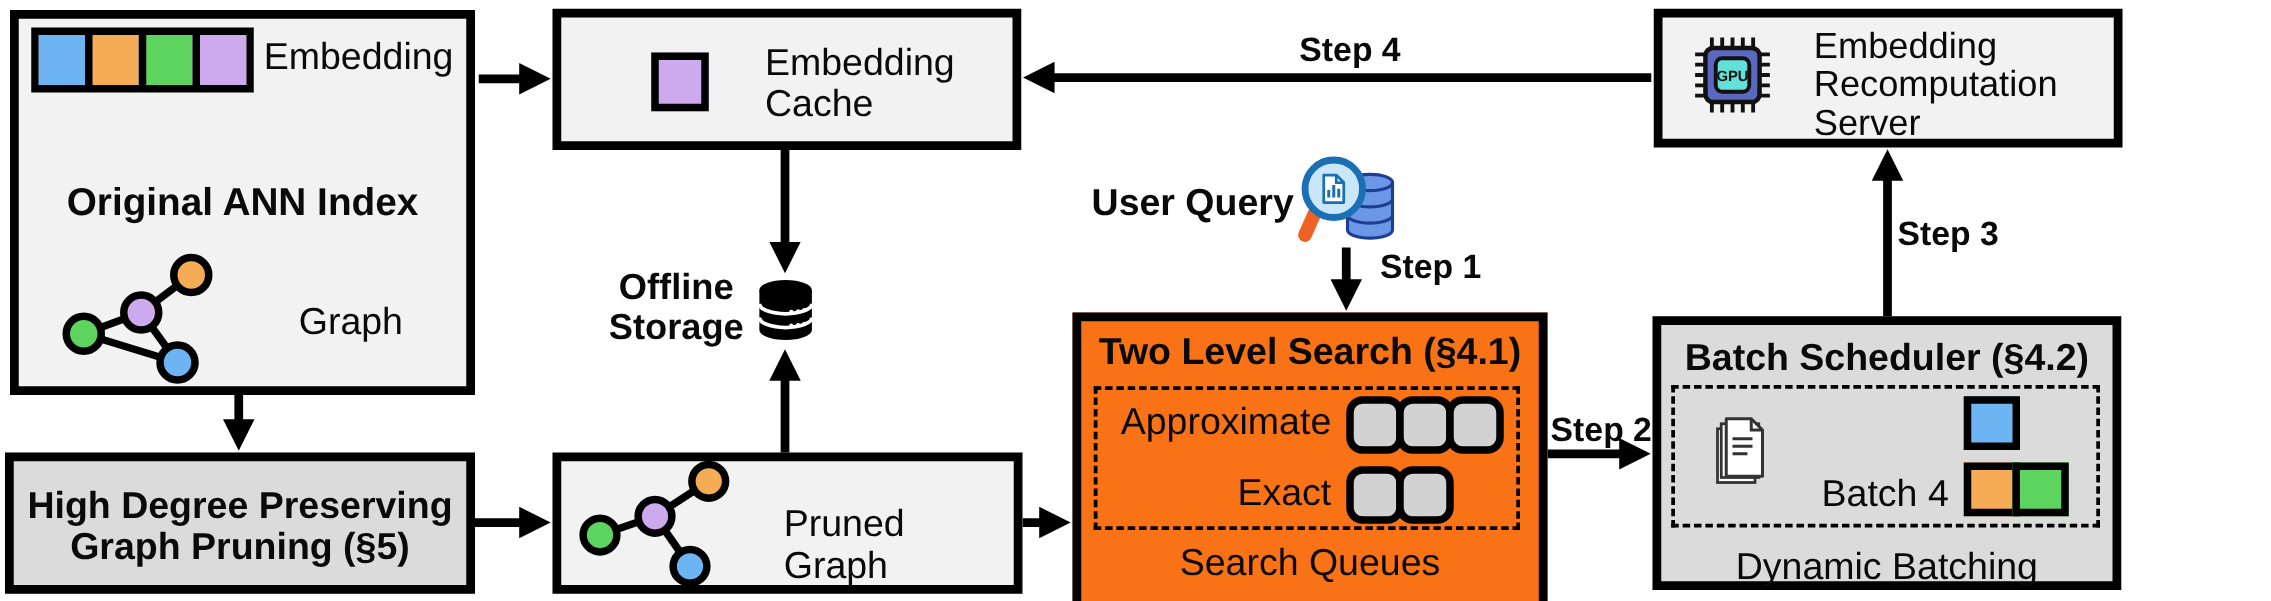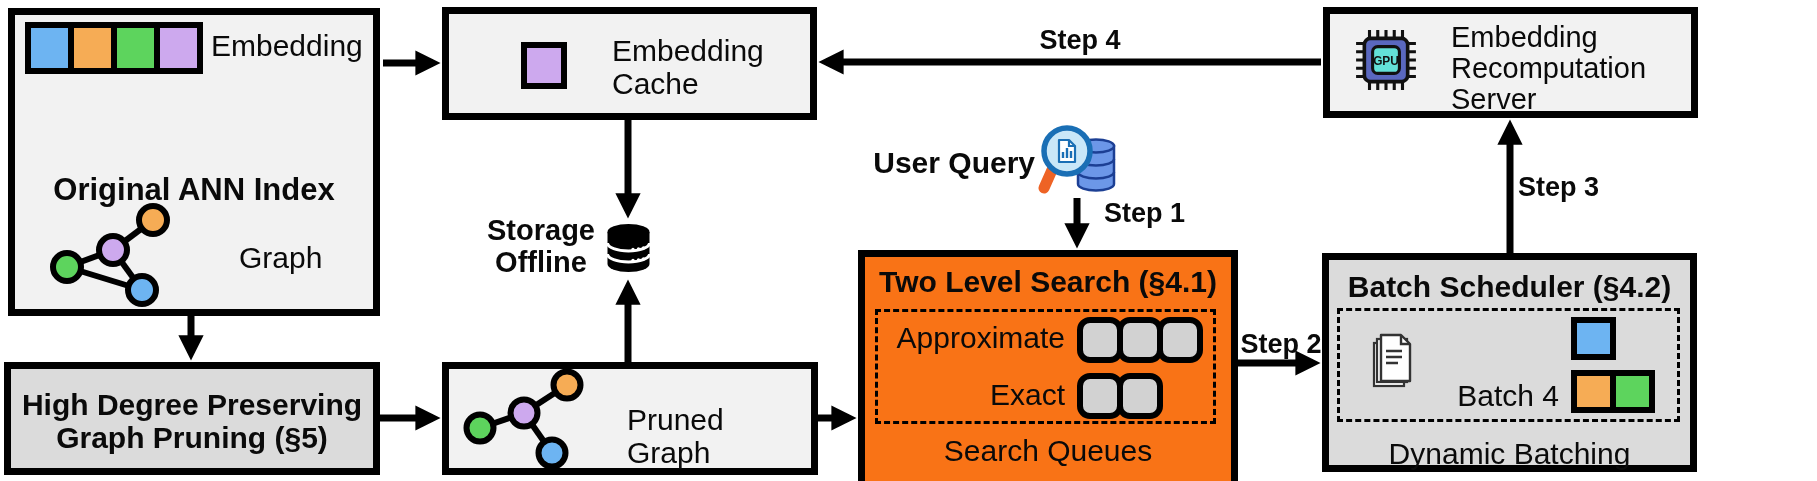--- a/index.html
+++ b/index.html
@@ -59,21 +59,21 @@
   <div class="steplabel" style="left:1000px;top:26px;width:160px;text-align:center;">Step 4</div>
 
   <div class="box" style="left: 8px; top: 8px; width: 372px; height: 308px; background-color: rgb(242, 242, 242);">
     <div class="emb-row" style="left:10px;top:7px;">
       <div class="emb-cell" style="background-color: rgb(109, 180, 242);"></div>
       <div class="emb-cell" style="background-color: rgb(246, 172, 85);"></div>
       <div class="emb-cell" style="background-color: rgb(93, 212, 93);"></div>
       <div class="emb-cell" style="background-color: rgb(205, 169, 238);"></div>
     </div>
     <div class="abs t30" style="left:196px;top:14px;">Embedding</div>
-    <div class="abs t30 b center" style="top:130px;font-size:31px;margin-top:28px;">Original ANN Index</div>
+    <div class="abs t30 b center" style="top:130px;font-size:31px;">Original ANN Index</div>
     <svg class="abs ovis" style="left:25px;top:181px;" width="135" height="112" viewBox="0 0 135 112">
       <g stroke="#000" stroke-width="6">
         <line x1="73" y1="54" x2="113" y2="24"></line>
         <line x1="73" y1="54" x2="27" y2="71"></line>
         <line x1="73" y1="54" x2="102" y2="94"></line>
         <line x1="27" y1="71" x2="102" y2="94"></line>
       </g>
       <g stroke="#000" stroke-width="6">
         <circle cx="113" cy="24" r="14" fill="#F6AC55"></circle>
         <circle cx="73" cy="54" r="14" fill="#CDA9EE"></circle>
@@ -86,22 +86,22 @@
 
   <div class="box" style="left: 442px; top: 7px; width: 375px; height: 113px; background-color: rgb(242, 242, 242);">
     <div class="sq" style="left: 72px; top: 28px; width: 46px; height: 47px; background-color: rgb(205, 169, 238);"></div>
     <div class="abs t30" style="left:163px;top:20px;">
       <div>Embedding</div>
       <div>Cache</div>
     </div>
   </div>
 
   <div class="abs t29 b" style="left:478px;top:214px;width:126px;text-align:center;line-height:32px;">
+    <div>Offline</div>
     <div>Storage</div>
-    <div>Offline</div>
   </div>
   <svg class="abs" style="left:604px;top:223px;" width="49" height="50" viewBox="0 0 49 50">
     <ellipse cx="24.5" cy="9" rx="21" ry="8" fill="#000"></ellipse>
     <path d="M3.5,9 v32 a21,8 0 0 0 42,0 v-32 z" fill="#000"></path>
     <path d="M3.5,20 a21,8 0 0 0 42,0" stroke="#fff" stroke-width="3" fill="none"></path>
     <path d="M3.5,31 a21,8 0 0 0 42,0" stroke="#fff" stroke-width="3" fill="none"></path>
     <g fill="#fff">
       <circle cx="29" cy="26.5" r="1.7"></circle>
         <circle cx="34.5" cy="26" r="1.7"></circle>
         <circle cx="39.5" cy="25" r="1.7"></circle>

